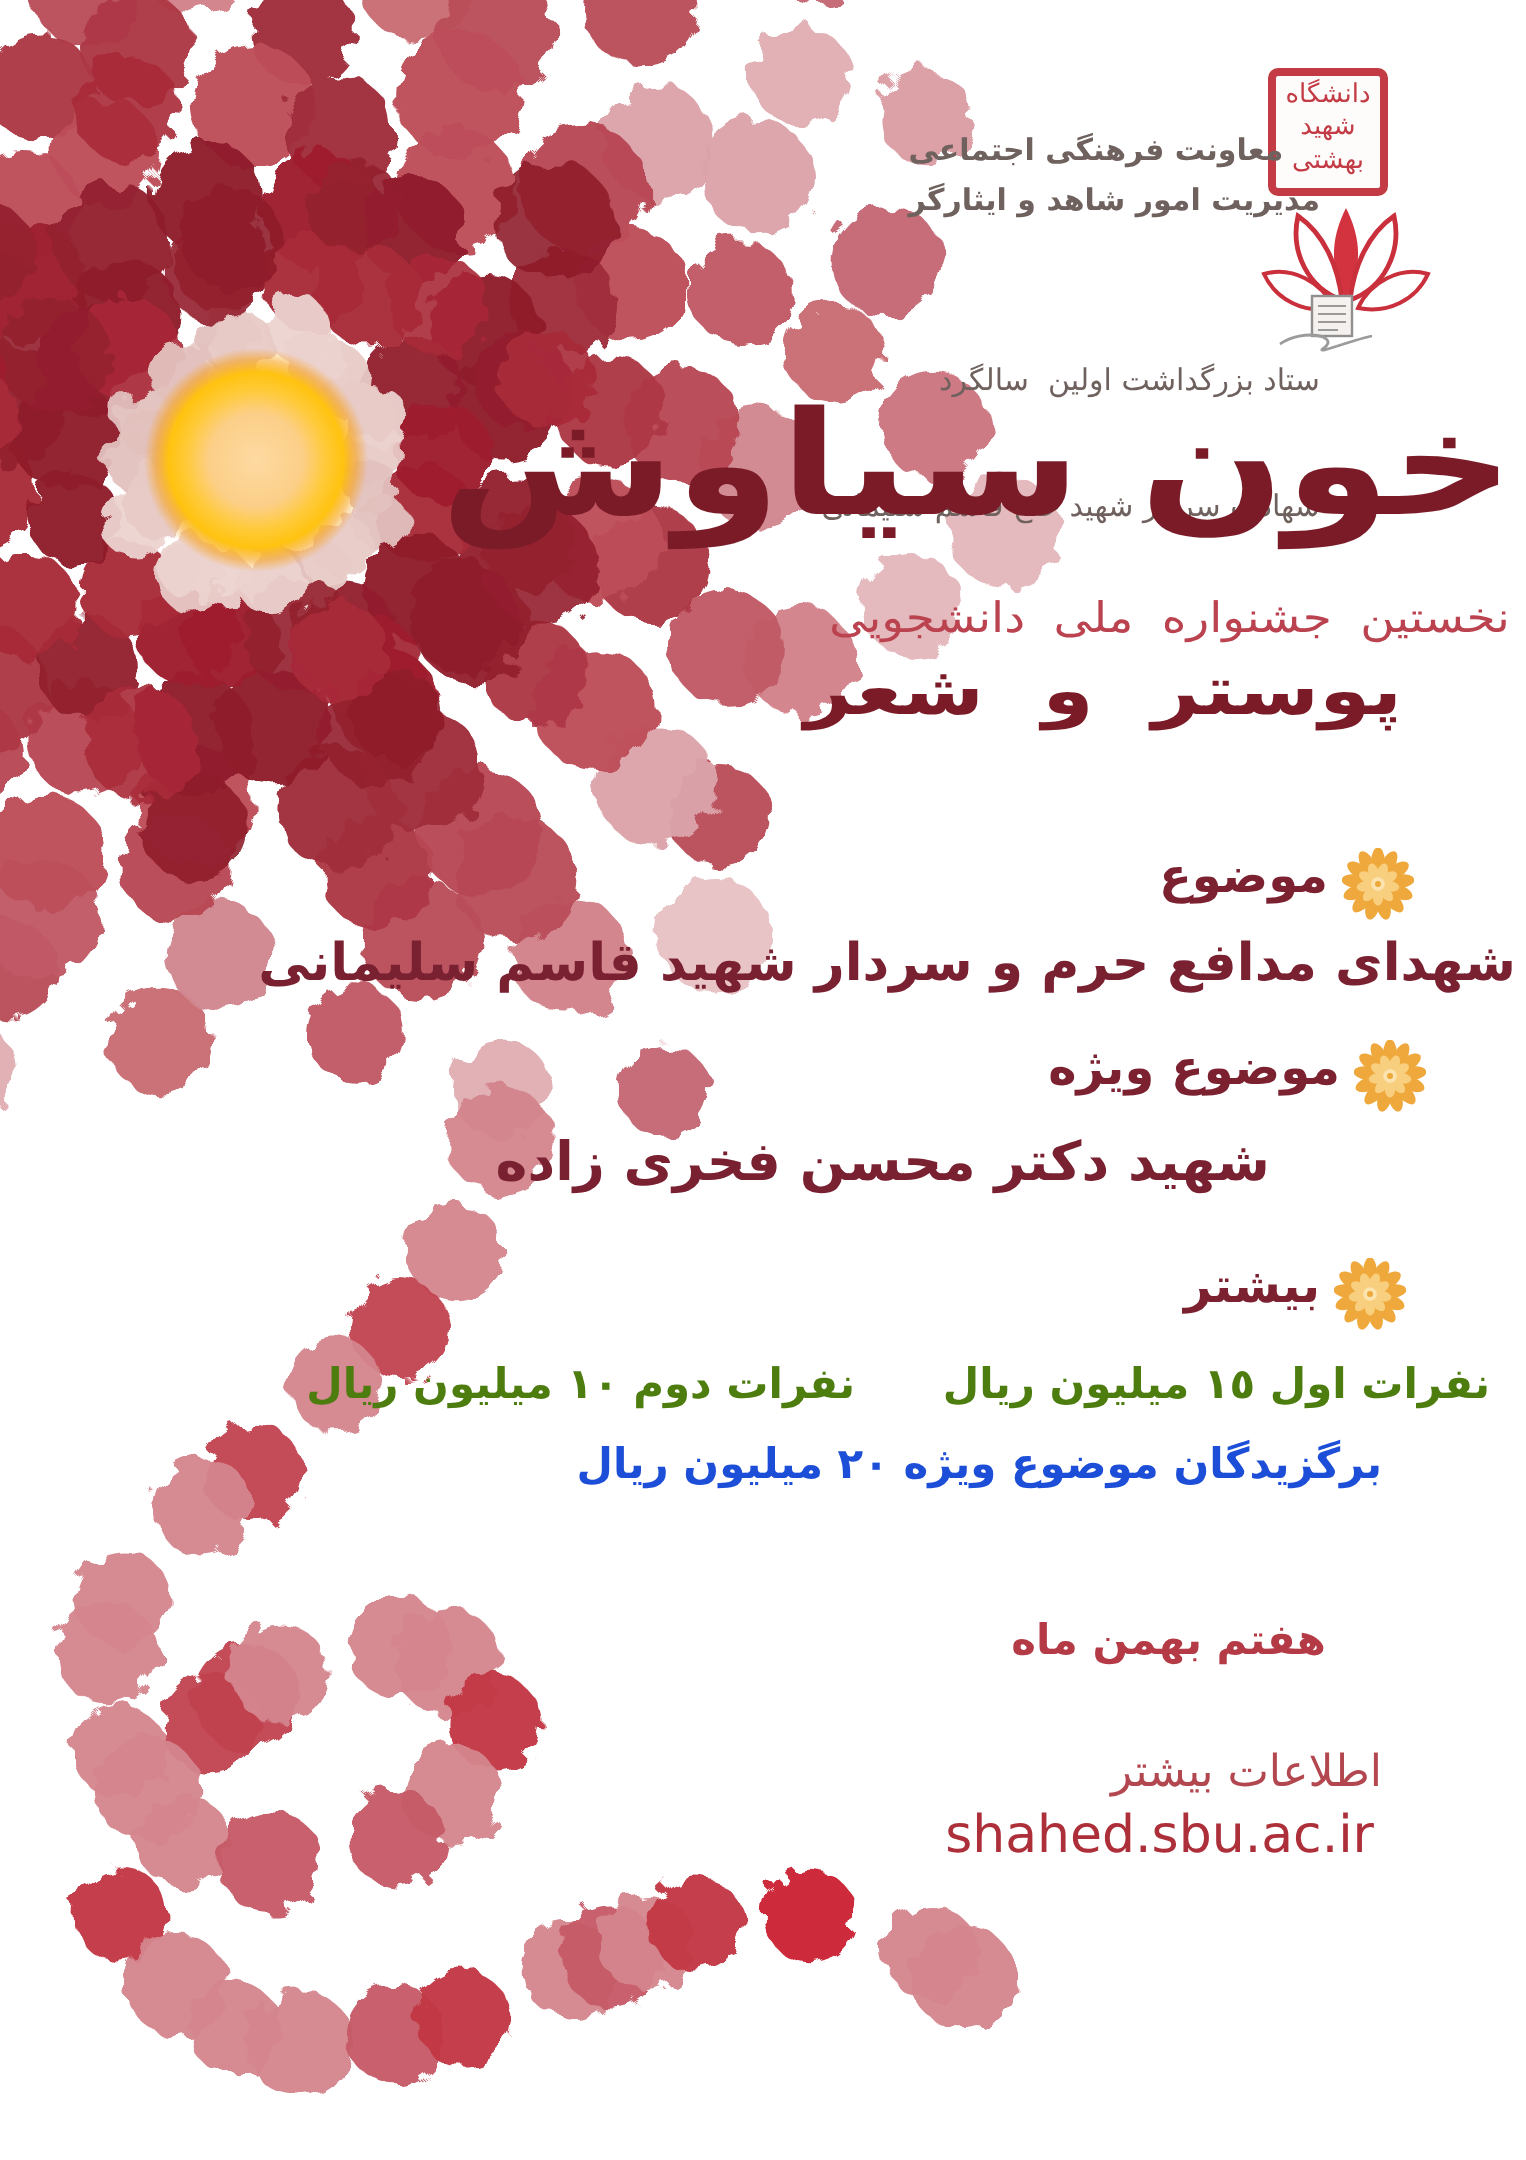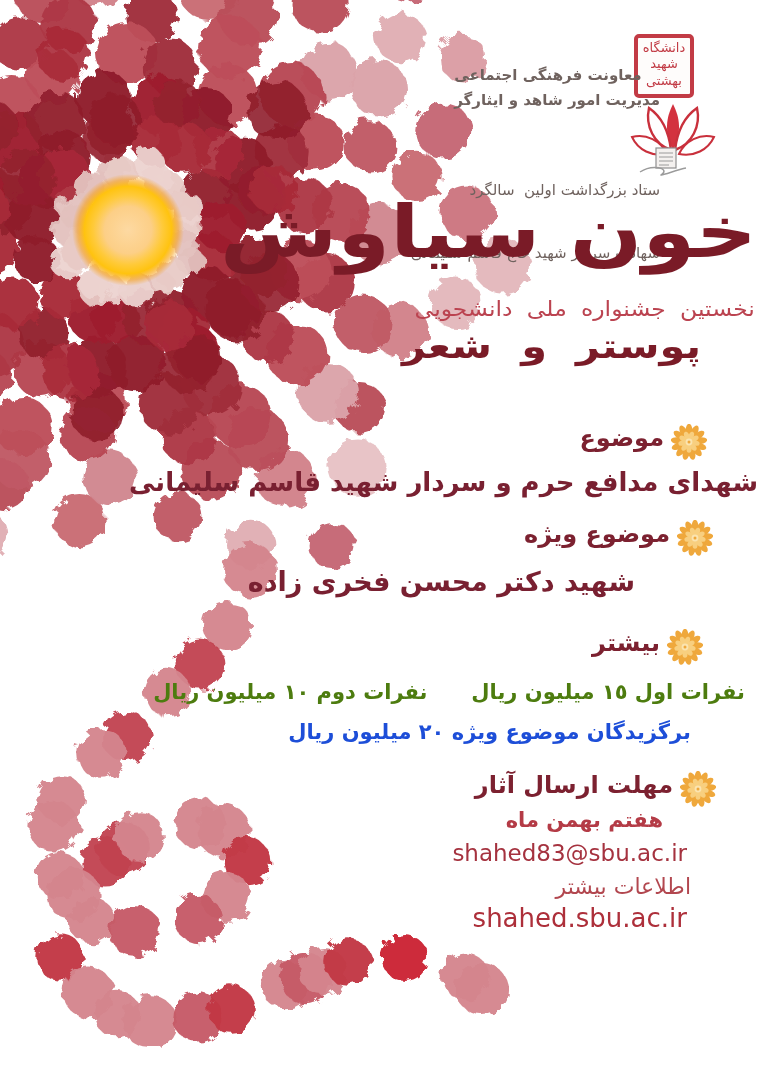--- a/index.html
+++ b/index.html
@@ -315,24 +315,17 @@
 
   <div class="sec-head row-prizes">
     <svg width="36" height="36">
         <use href="#flower-sym" width="36" height="36"></use>
       </svg>
     <span>بیشتر</span>
   </div>
   <div class="txt prize1">نفرات اول ١٥ میلیون ریال      نفرات دوم ١٠ میلیون ریال</div>
   <div class="txt prize2">برگزیدگان موضوع ویژه ٢٠ میلیون ریال</div>
 
-  <div class="sec-head row-deadline">
-    <svg width="36" height="36">
-        <use href="#flower-sym" width="36" height="36"></use>
-      </svg>
-    <span>مهلت ارسال آثار</span>
-  </div>
   <div class="txt date">هفتم بهمن ماه</div>
-  <div class="txt email ltr">shahed83@sbu.ac.ir</div>
   <div class="txt info">اطلاعات بیشتر</div>
   <div class="txt website ltr">shahed.sbu.ac.ir</div>
 
 </div>
 
 </body></html>

